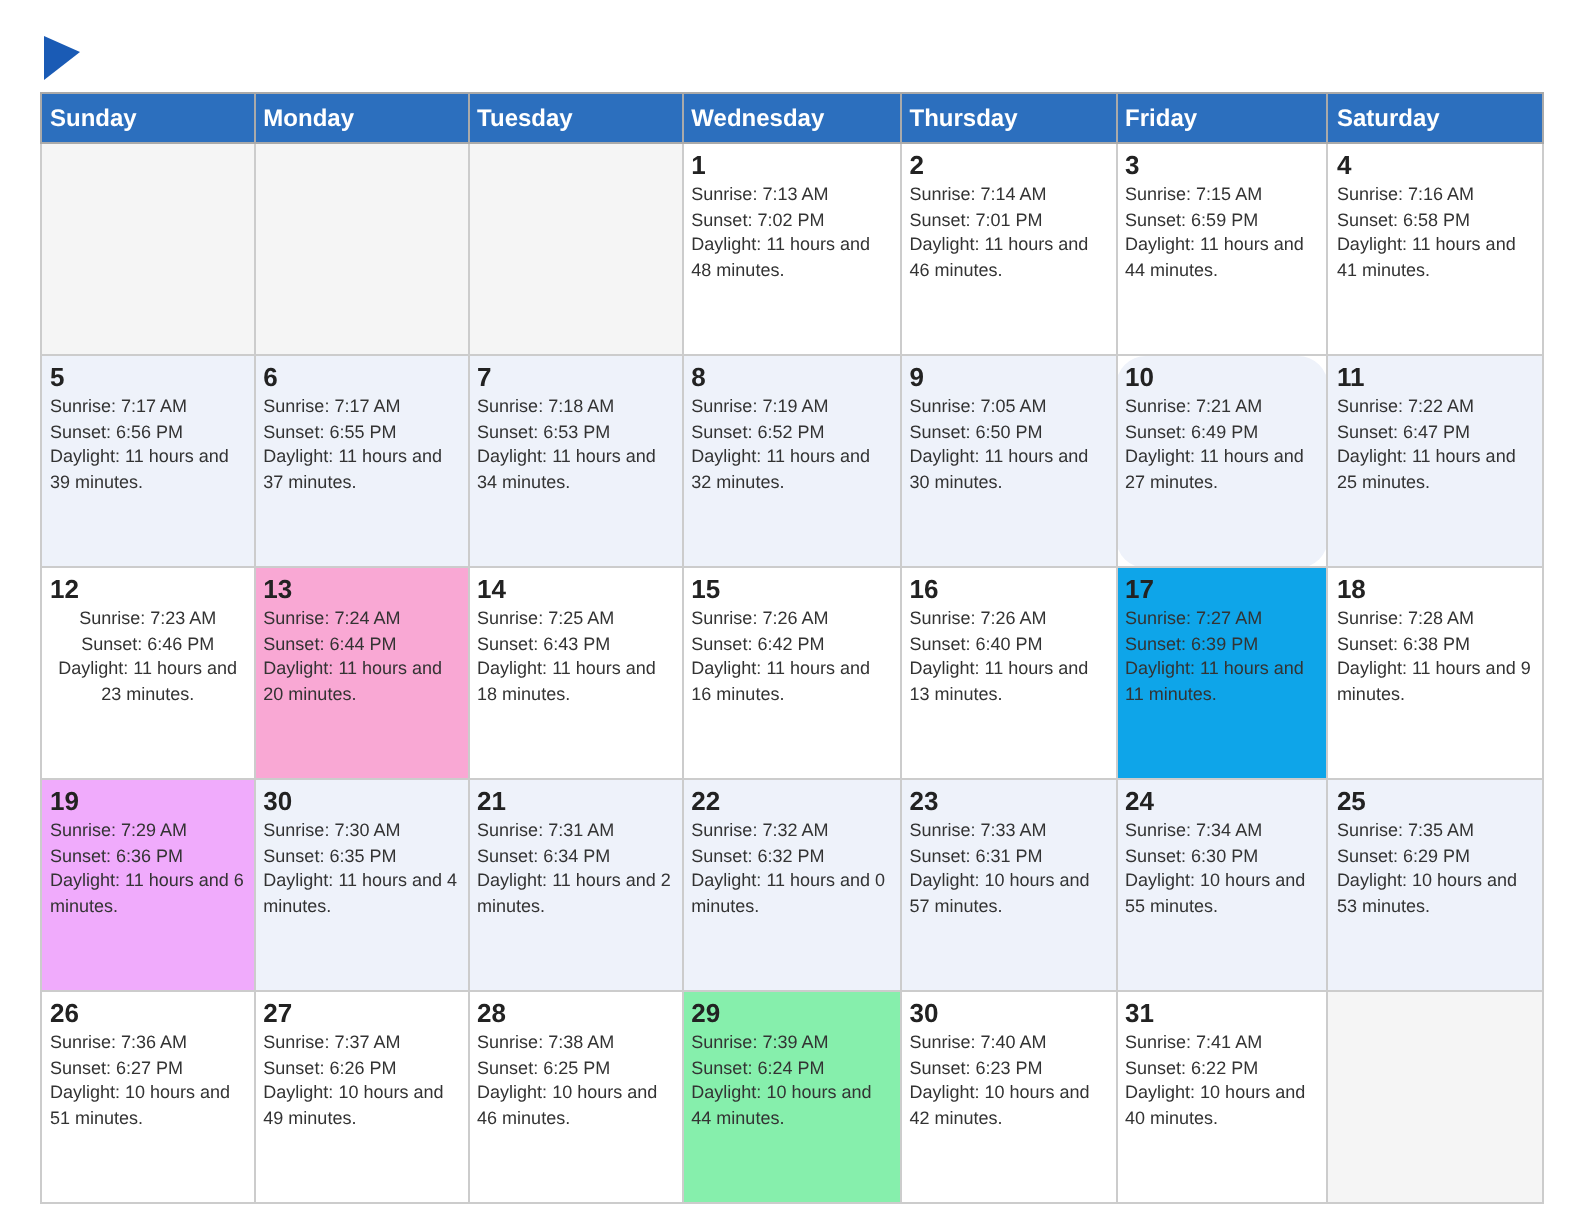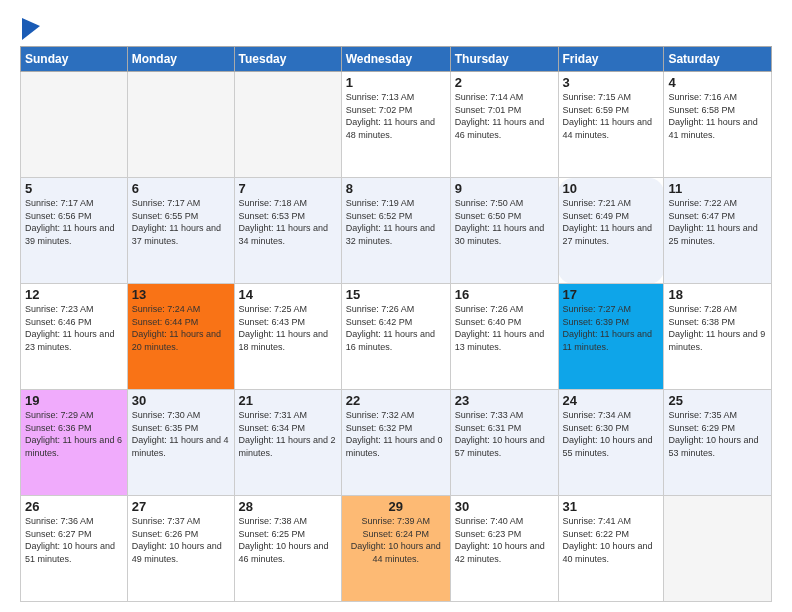--- a/index.html
+++ b/index.html
@@ -180,45 +180,45 @@
 Daylight: 11 hours and 34 minutes.</div>
           </td>
           <td style="background: rgb(238, 242, 250);">
             <span class="day-num">8</span>
             <div class="day-info" style="white-space: pre-line;">Sunrise: 7:19 AM
 Sunset: 6:52 PM
 Daylight: 11 hours and 32 minutes.</div>
           </td>
           <td style="background: rgb(238, 242, 250);">
             <span class="day-num">9</span>
-            <div class="day-info" style="white-space: pre-line;">Sunrise: 7:50 AM
+            <div class="day-info" style="white-space: pre-line;">Sunrise: 7:05 AM
 Sunset: 6:50 PM
 Daylight: 11 hours and 30 minutes.</div>
           </td>
           <td style="background: rgb(238, 242, 250); border-radius: 15px;">
             <span class="day-num">10</span>
             <div class="day-info" style="white-space: pre-line;">Sunrise: 7:21 AM
 Sunset: 6:49 PM
 Daylight: 11 hours and 27 minutes.</div>
           </td>
           <td style="background: rgb(238, 242, 250); margin-left: 44px;">
             <span class="day-num">11</span>
             <div class="day-info" style="white-space: pre-line;">Sunrise: 7:22 AM
 Sunset: 6:47 PM
 Daylight: 11 hours and 25 minutes.</div>
           </td>
         </tr>
         <tr>
           <td style="background: rgb(255, 255, 255);">
             <span class="day-num">12</span>
-            <div class="day-info" style="white-space: pre-line;">Sunrise: 7:23 AM
+            <div class="day-info" style="white-space: pre-line; text-align: center;">Sunrise: 7:23 AM
 Sunset: 6:46 PM
 Daylight: 11 hours and 23 minutes.</div>
           </td>
-          <td style="background: #f97316;">
+          <td style="background: #f9a8d4;">
             <span class="day-num">13</span>
             <div class="day-info" style="white-space: pre-line;">Sunrise: 7:24 AM
 Sunset: 6:44 PM
 Daylight: 11 hours and 20 minutes.</div>
           </td>
           <td style="background: rgb(255, 255, 255); margin-left: 31px;">
             <span class="day-num">14</span>
             <div class="day-info" style="white-space: pre-line;">Sunrise: 7:25 AM
 Sunset: 6:43 PM
 Daylight: 11 hours and 18 minutes.</div>
@@ -304,21 +304,21 @@
             <div class="day-info" style="white-space: pre-line;">Sunrise: 7:37 AM
 Sunset: 6:26 PM
 Daylight: 10 hours and 49 minutes.</div>
           </td>
           <td style="background: rgb(255, 255, 255);">
             <span class="day-num">28</span>
             <div class="day-info" style="white-space: pre-line;">Sunrise: 7:38 AM
 Sunset: 6:25 PM
 Daylight: 10 hours and 46 minutes.</div>
           </td>
-          <td style="background: #fdba74; text-align: center;">
+          <td style="background: #86efac;">
             <span class="day-num">29</span>
             <div class="day-info" style="white-space: pre-line;">Sunrise: 7:39 AM
 Sunset: 6:24 PM
 Daylight: 10 hours and 44 minutes.</div>
           </td>
           <td style="background: rgb(255, 255, 255);">
             <span class="day-num">30</span>
             <div class="day-info" style="white-space: pre-line;">Sunrise: 7:40 AM
 Sunset: 6:23 PM
 Daylight: 10 hours and 42 minutes.</div>

